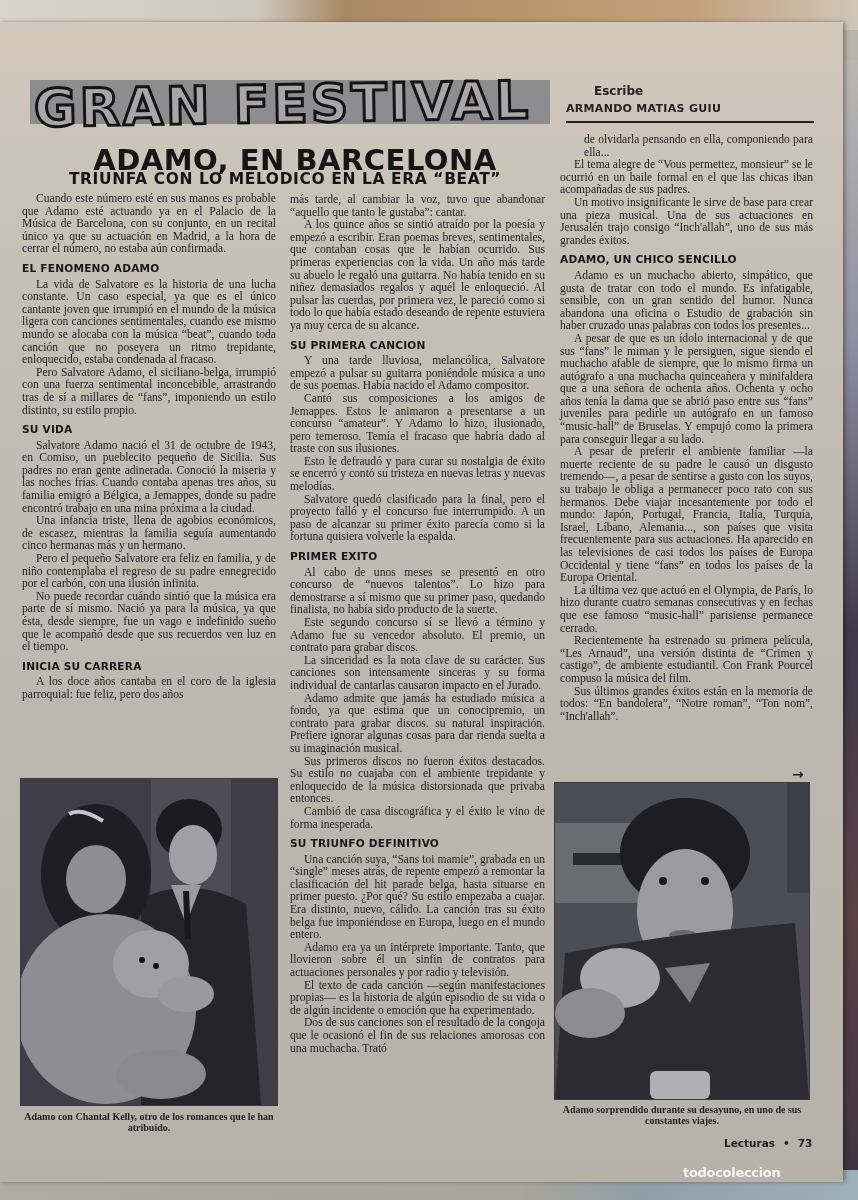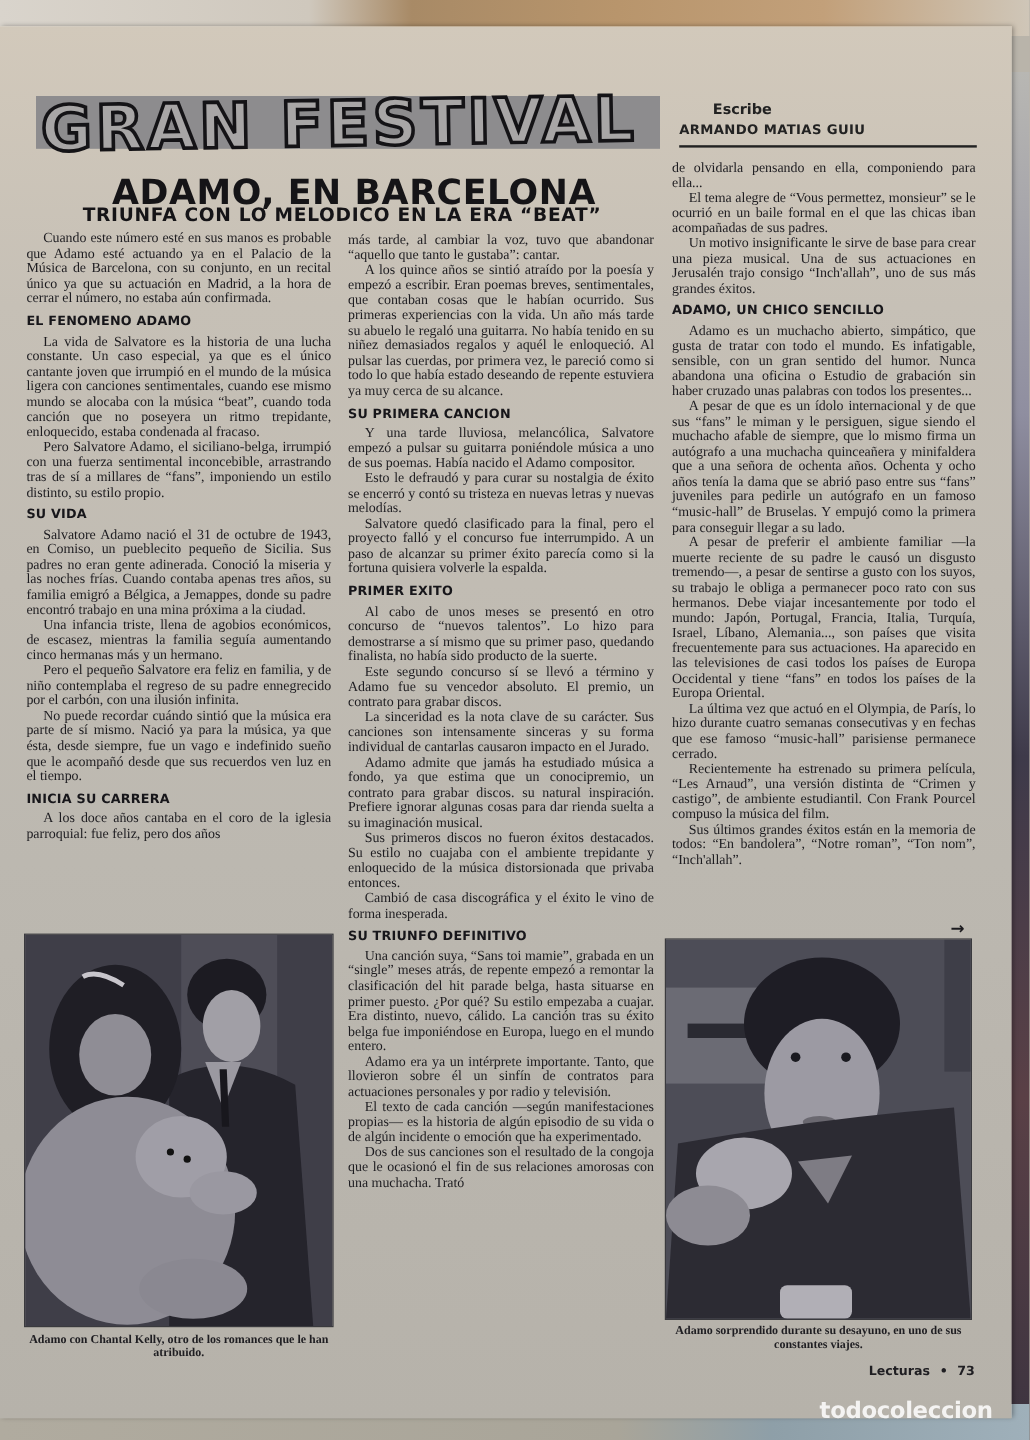--- a/index.html
+++ b/index.html
@@ -95,21 +95,21 @@
     position:absolute; left:792px; top:766px; font-size:14px; font-weight:bold; color:#1b1a1e;
     font-family:"DejaVu Sans", sans-serif;
   }
   .footer {
     position:absolute; left:724px; top:1137px;
     font-family:"DejaVu Sans", sans-serif; font-weight:bold; font-size:10.5px; color:#1f1e22;
   }
   .footer .bullet { margin:0 8px; }
   .watermark {
     position:absolute; left:683px; top:1165px;
-    font-family:"DejaVu Sans", sans-serif; font-weight:bold; font-size:19px; color:#ffffff;
+    font-family:"DejaVu Sans", sans-serif; font-weight:bold; font-size:13px; color:#ffffff;
     opacity:.85; letter-spacing:-.3px;
   }
 </style>
 </head>
 <body>
 
 <div class="bg-top"></div>
 <div class="bg-right"></div>
 <div class="bg-bottom"></div>
 
@@ -135,37 +135,38 @@
     <p>Pero el pequeño Salvatore era feliz en familia, y de niño contemplaba el regreso de su padre ennegrecido por el carbón, con una ilusión infinita.</p>
     <p>No puede recordar cuándo sintió que la música era parte de sí mismo. Nació ya para la música, ya que ésta, desde siempre, fue un vago e indefinido sueño que le acompañó desde que sus recuerdos ven luz en el tiempo.</p>
     <h3>INICIA SU CARRERA</h3>
     <p>A los doce años cantaba en el coro de la iglesia parroquial: fue feliz, pero dos años</p>
   </div>
 <div class="col col2">
     <p style="text-indent: 0px;">más tarde, al cambiar la voz, tuvo que abandonar “aquello que tanto le gustaba”: cantar.</p>
     <p>A los quince años se sintió atraído por la poesía y empezó a escribir. Eran poemas breves, sentimentales, que contaban cosas que le habían ocurrido. Sus primeras experiencias con la vida. Un año más tarde su abuelo le regaló una guitarra. No había tenido en su niñez demasiados regalos y aquél le enloqueció. Al pulsar las cuerdas, por primera vez, le pareció como si todo lo que había estado deseando de repente estuviera ya muy cerca de su alcance.</p>
     <h3>SU PRIMERA CANCION</h3>
     <p>Y una tarde lluviosa, melancólica, Salvatore empezó a pulsar su guitarra poniéndole música a uno de sus poemas. Había nacido el Adamo compositor.</p>
+    <p>Cantó sus composiciones a los amigos de Jemappes. Estos le animaron a presentarse a un concurso “amateur”. Y Adamo lo hizo, ilusionado, pero temeroso. Temía el fracaso que habría dado al traste con sus ilusiones.</p>
     <p>Esto le defraudó y para curar su nostalgia de éxito se encerró y contó su tristeza en nuevas letras y nuevas melodías.</p>
     <p>Salvatore quedó clasificado para la final, pero el proyecto falló y el concurso fue interrumpido. A un paso de alcanzar su primer éxito parecía como si la fortuna quisiera volverle la espalda.</p>
     <h3>PRIMER EXITO</h3>
     <p>Al cabo de unos meses se presentó en otro concurso de “nuevos talentos”. Lo hizo para demostrarse a sí mismo que su primer paso, quedando finalista, no había sido producto de la suerte.</p>
     <p>Este segundo concurso sí se llevó a término y Adamo fue su vencedor absoluto. El premio, un contrato para grabar discos.</p>
     <p>La sinceridad es la nota clave de su carácter. Sus canciones son intensamente sinceras y su forma individual de cantarlas causaron impacto en el Jurado.</p>
     <p>Adamo admite que jamás ha estudiado música a fondo, ya que estima que un conocipremio, un contrato para grabar discos. su natural inspiración. Prefiere ignorar algunas cosas para dar rienda suelta a su imaginación musical.</p>
     <p>Sus primeros discos no fueron éxitos destacados. Su estilo no cuajaba con el ambiente trepidante y enloquecido de la música distorsionada que privaba entonces.</p>
     <p>Cambió de casa discográfica y el éxito le vino de forma inesperada.</p>
     <h3>SU TRIUNFO DEFINITIVO</h3>
     <p>Una canción suya, “Sans toi mamie”, grabada en un “single” meses atrás, de repente empezó a remontar la clasificación del hit parade belga, hasta situarse en primer puesto. ¿Por qué? Su estilo empezaba a cuajar. Era distinto, nuevo, cálido. La canción tras su éxito belga fue imponiéndose en Europa, luego en el mundo entero.</p>
     <p>Adamo era ya un intérprete importante. Tanto, que llovieron sobre él un sinfín de contratos para actuaciones personales y por radio y televisión.</p>
     <p>El texto de cada canción —según manifestaciones propias— es la historia de algún episodio de su vida o de algún incidente o emoción que ha experimentado.</p>
     <p>Dos de sus canciones son el resultado de la congoja que le ocasionó el fin de sus relaciones amorosas con una muchacha. Trató</p>
   </div>
 <div class="col col3">
-    <p style="text-indent: 0px;">de olvidarla pensando en ella, componiendo para ella...</p>
+    <p style="text-indent: 0px; margin-left: 24px;">de olvidarla pensando en ella, componiendo para ella...</p>
     <p>El tema alegre de “Vous permettez, monsieur” se le ocurrió en un baile formal en el que las chicas iban acompañadas de sus padres.</p>
     <p>Un motivo insignificante le sirve de base para crear una pieza musical. Una de sus actuaciones en Jerusalén trajo consigo “Inch'allah”, uno de sus más grandes éxitos.</p>
     <h3>ADAMO, UN CHICO SENCILLO</h3>
     <p>Adamo es un muchacho abierto, simpático, que gusta de tratar con todo el mundo. Es infatigable, sensible, con un gran sentido del humor. Nunca abandona una oficina o Estudio de grabación sin haber cruzado unas palabras con todos los presentes...</p>
     <p>A pesar de que es un ídolo internacional y de que sus “fans” le miman y le persiguen, sigue siendo el muchacho afable de siempre, que lo mismo firma un autógrafo a una muchacha quinceañera y minifaldera que a una señora de ochenta años. Ochenta y ocho años tenía la dama que se abrió paso entre sus “fans” juveniles para pedirle un autógrafo en un famoso “music-hall” de Bruselas. Y empujó como la primera para conseguir llegar a su lado.</p>
     <p>A pesar de preferir el ambiente familiar —la muerte reciente de su padre le causó un disgusto tremendo—, a pesar de sentirse a gusto con los suyos, su trabajo le obliga a permanecer poco rato con sus hermanos. Debe viajar incesantemente por todo el mundo: Japón, Portugal, Francia, Italia, Turquía, Israel, Líbano, Alemania..., son países que visita frecuentemente para sus actuaciones. Ha aparecido en las televisiones de casi todos los países de Europa Occidental y tiene “fans” en todos los países de la Europa Oriental.</p>
     <p>La última vez que actuó en el Olympia, de París, lo hizo durante cuatro semanas consecutivas y en fechas que ese famoso “music-hall” parisiense permanece cerrado.</p>
     <p>Recientemente ha estrenado su primera película, “Les Arnaud”, una versión distinta de “Crimen y castigo”, de ambiente estudiantil. Con Frank Pourcel compuso la música del film.</p>
     <p>Sus últimos grandes éxitos están en la memoria de todos: “En bandolera”, “Notre roman”, “Ton nom”, “Inch'allah”.</p>
   </div>

